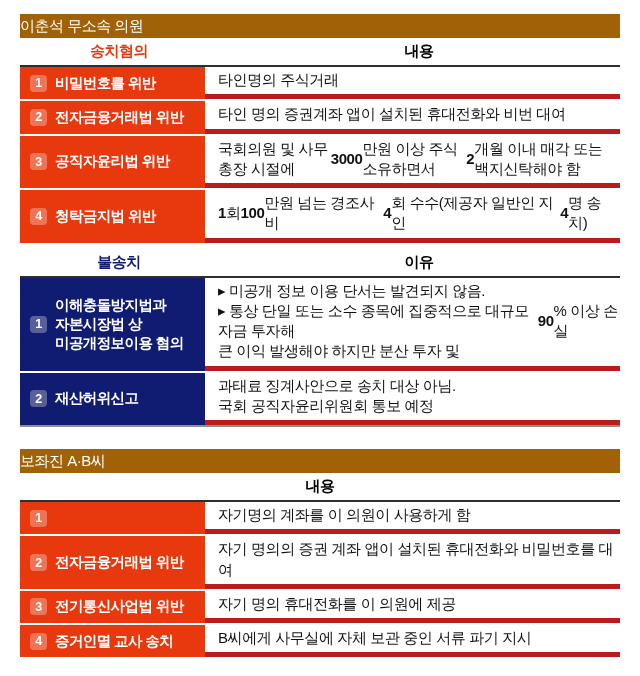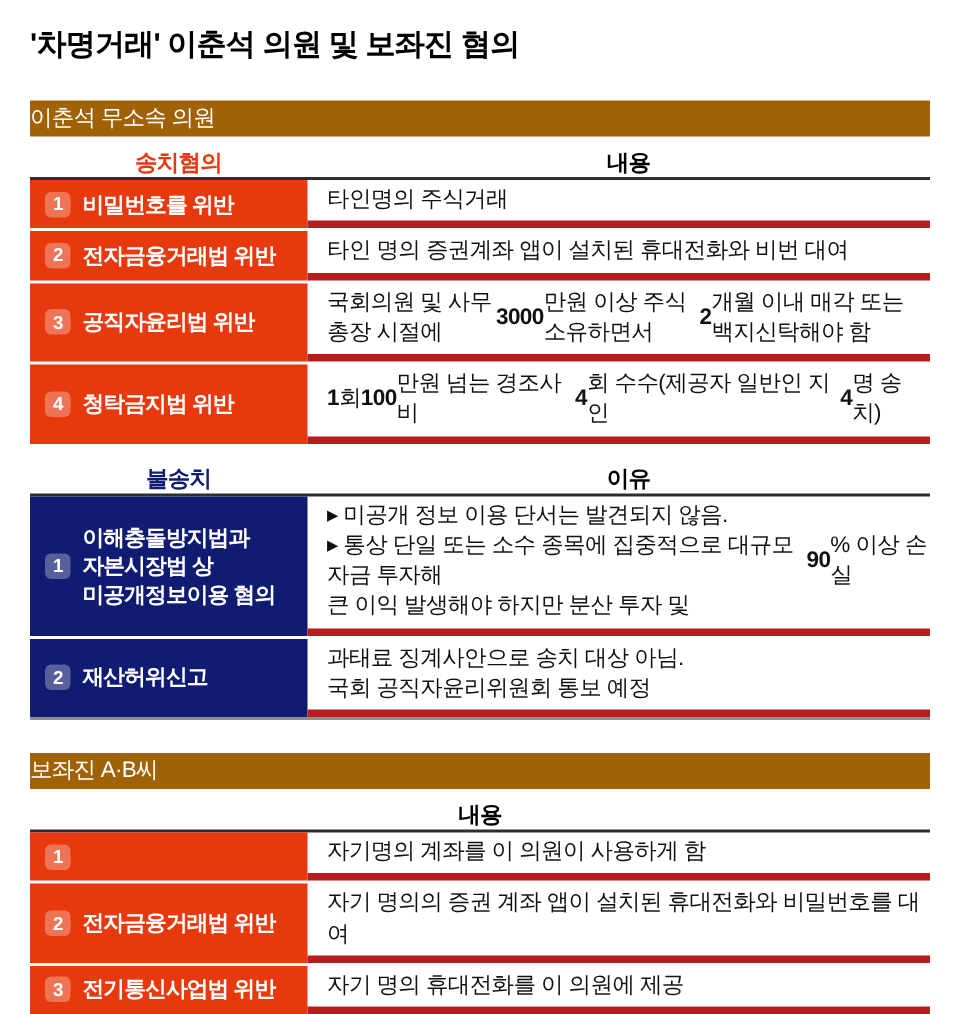--- a/index.html
+++ b/index.html
@@ -10,21 +10,21 @@
   }
   .page { padding:14px 20px 0 20px; width:640px; }
   .title {
     font-size:20px; font-weight:bold; color:#000;
     letter-spacing:-0.5px; margin:2px 0 24px 0;
   }
   .black-bar {
     background:#a16207; color:#fff; height:24px; line-height:24px;
     font-size:15px; letter-spacing:-0.5px;
   }
-  .col-header { display:flex; align-items:flex-end; height:27px; font-weight:bold; font-size:15px; letter-spacing:-0.5px; }
+  .col-header { display:flex; align-items:center; height:27px; font-weight:bold; font-size:15px; letter-spacing:-0.5px; }
   .ch-left  { width:198px; text-align:center; }
   .ch-right { flex:1; text-align:center; color:#000; }
   .red-text  { color:#e8390e; }
   .navy-text { color:#101c72; }
   .rule-dark { border-top:2px solid #2e2e2e; }
   .rule-end  { border-top:2px solid #8f8f8f; }
   .row { display:flex; align-items:stretch; margin-bottom:2px; }
   .cell-label {
     width:185px; color:#fff; font-weight:bold; font-size:14.5px;
     letter-spacing:-0.6px; display:flex; align-items:center;
@@ -49,21 +49,20 @@
   .h74 .cell-label, .h74 .cell-content { min-height:74px; }
   .h50 .cell-label, .h50 .cell-content { min-height:50px; }
   .section-gap { height:22px; }
   .subhead-gap { height:4px; }
 </style>
 </head>
 <body>
 
 <div class="page">
 
-  <div class="title">'차명거래' 이춘석 의원 및 보좌진 혐의</div>
 
   <section>
     <div class="black-bar">이춘석 무소속 의원</div>
 
     <div class="col-header">
       <span class="ch-left red-text">송치혐의</span>
       <span class="ch-right">내용</span>
     </div>
     <div class="rule-dark"></div>
 
@@ -154,19 +153,20 @@
         <span class="badge">3</span>
         <span>전기통신사업법 위반</span>
       </div>
       <div class="cell-content">자기 명의 휴대전화를 이 의원에 제공</div>
     </div>
     <div class="row h26">
       <div class="cell-label bg-red">
         <span class="badge">4</span>
         <span>증거인멸 교사 송치</span>
       </div>
+      <div class="cell-content">B씨에게 사무실에 자체 보관 중인 서류 파기 지시</div>
     </div>
 
     <div class="subhead-gap"></div>
 
   </section>
 
 </div>
 
 </body></html>

